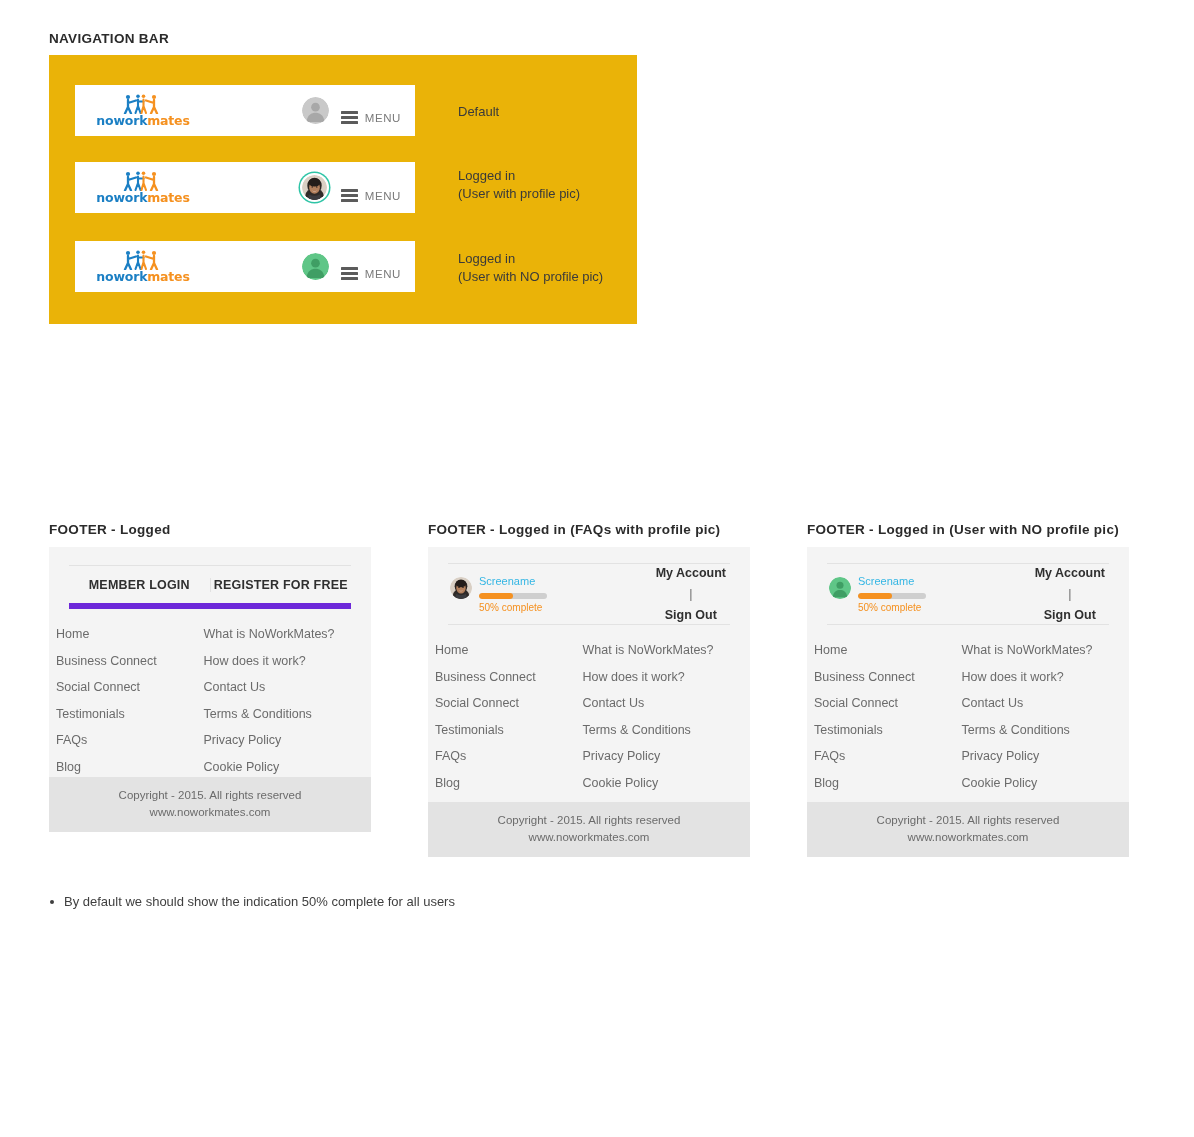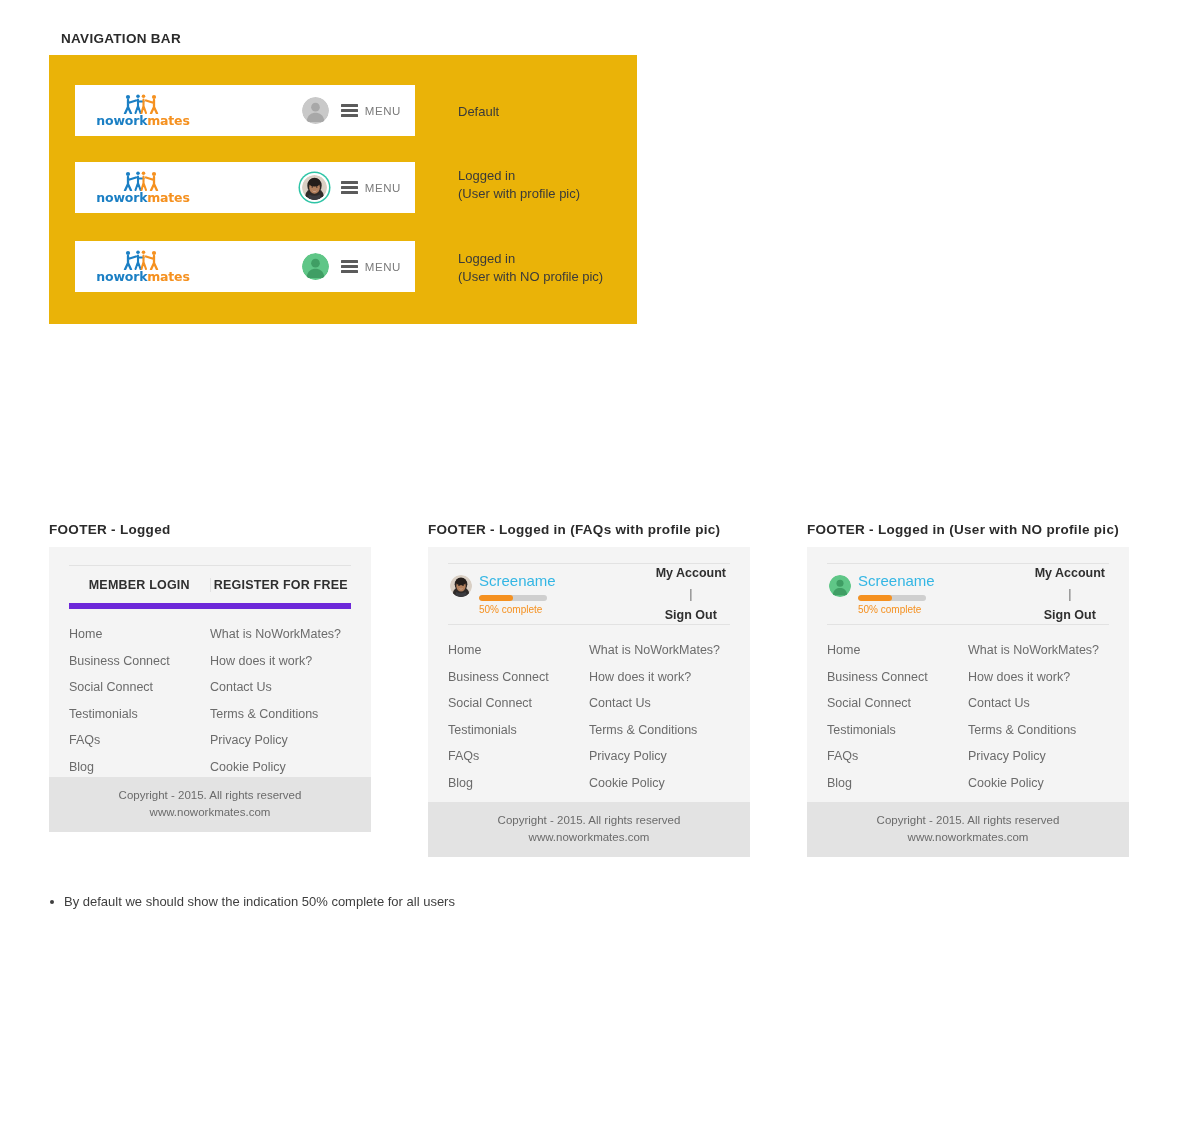--- a/index.html
+++ b/index.html
@@ -59,21 +59,21 @@
     line-height:1;
     margin-top:1px;
     white-space:nowrap;
   }
   .logo-word .blue{ color:#1b7fc4; }
   .logo-word .orange{ color:#f59120; }
 
   .nav-right{
     margin-left:auto;
     display:flex;
-    align-items:center;
+    align-items:flex-end;
     gap:12px;
     padding-right:14px;
   }
 
   .avatar{
     width:27px; height:27px;
     border-radius:50%;
     position:relative;
     overflow:hidden;
     flex:none;
@@ -154,21 +154,21 @@
   }
   .user-block{
     display:flex;
     align-items:flex-start;
     gap:7px;
     padding-left:2px;
   }
   .user-block .avatar{ width:22px; height:22px; margin-top:2px; }
   .user-meta{ display:flex; flex-direction:column; }
   .screename{
-    font-size:15px;
+    font-size:11px;
     color:#34b6e4;
     line-height:1.1;
     white-space:nowrap;
   }
   .progress-track{
     width:68px; height:6px;
     background:#cfcfcf;
     border-radius:3px;
     margin-top:5px;
     overflow:hidden;
@@ -193,21 +193,21 @@
     white-space:nowrap;
     display:flex;
     align-items:center;
     gap:7px;
     flex-direction:column;
   }
   .account-links .sep{ font-weight:400; color:#6f6f6f; }
 
   
   .link-cols{
-    margin:12px 20px 0 20px;
+    margin:12px 20px 0 7px;
     display:flex;
   }
   .link-col{ flex:1; display:flex; flex-direction:column; }
   .link-col a{
     font-size:12.5px;
     color:#6b6b6b;
     text-decoration:none;
     line-height:1;
     padding:7px 0;
     white-space:nowrap;
@@ -245,21 +245,21 @@
     position:absolute;
     left:1px; top:7px;
     width:4px; height:4px;
     border-radius:50%;
     background:#3f3f3f;
   }
 </style>
 </head>
 <body>
 
-<div class="section-caption" style="left:49px; top:31px;margin-left:12px;">NAVIGATION BAR</div>
+<div class="section-caption" style="left:49px; top:31px;">NAVIGATION BAR</div>
 
 <div id="nav-panel">
 
   <div class="navbar" id="navbar-default">
     <div class="nav-logo">
       <svg class="logo-mark" viewBox="0 0 88 40">
         <circle cx="14" cy="6" r="4.2" fill="#1b7fc4"></circle>
         <circle cx="34" cy="4.5" r="3.6" fill="#1b7fc4"></circle>
         <circle cx="45" cy="4.5" r="3.6" fill="#f59120"></circle>
         <circle cx="66" cy="6" r="4.2" fill="#f59120"></circle>

